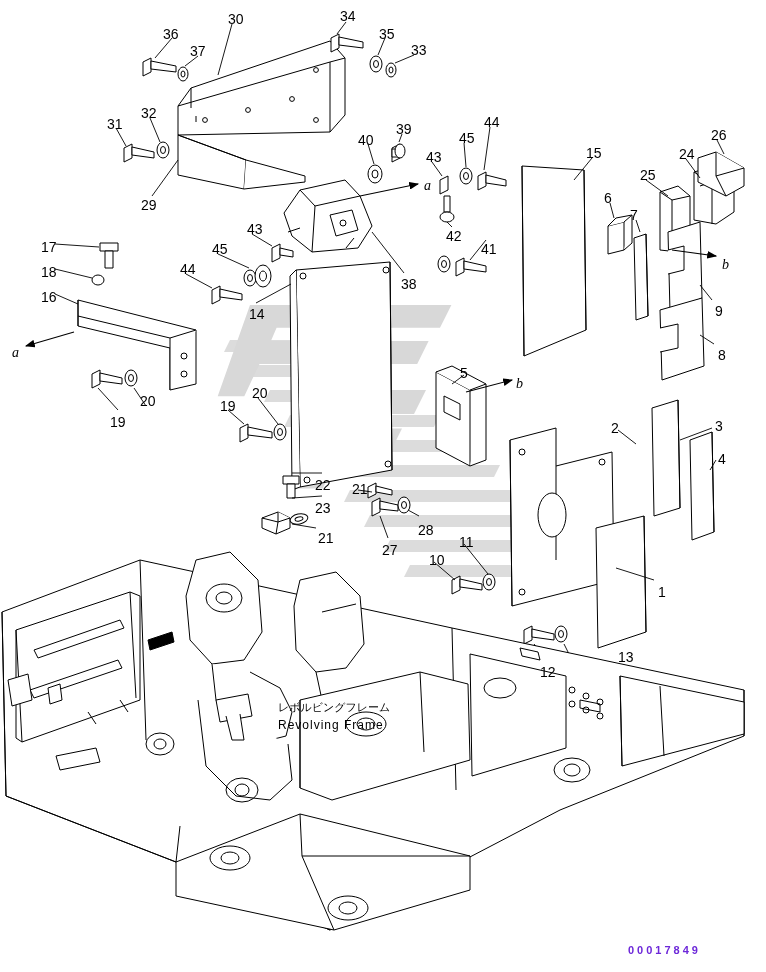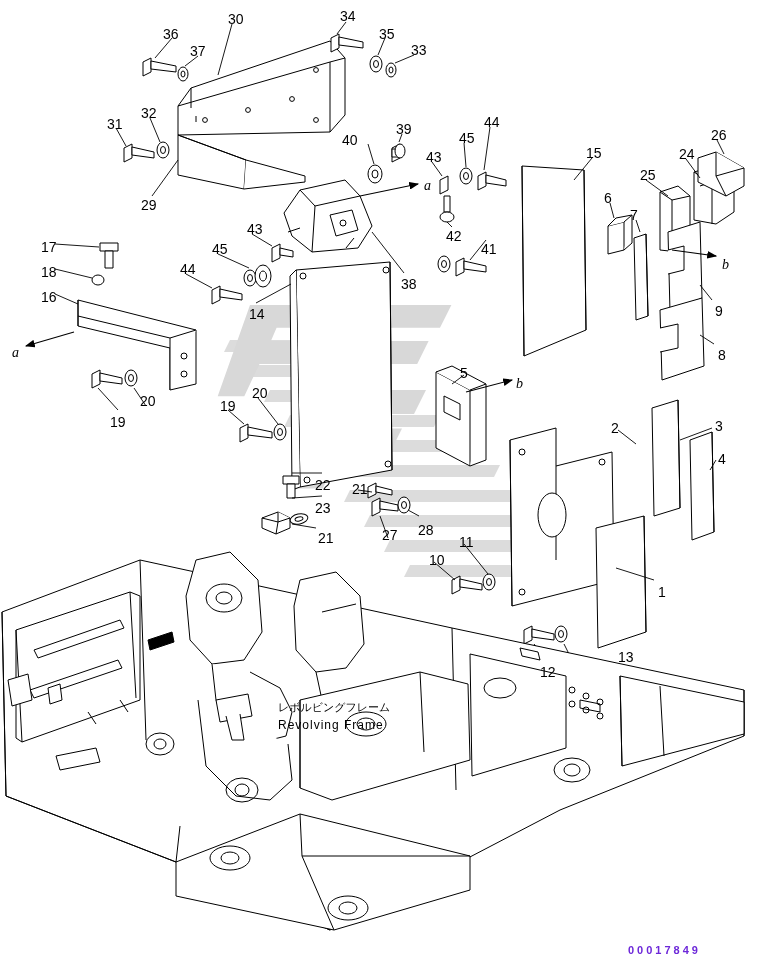--- a/index.html
+++ b/index.html
@@ -511,21 +511,21 @@
 
   <div class="callout" style="left:163px; top:27px;">36</div>
   <div class="callout" style="left:228px; top:12px;">30</div>
   <div class="callout" style="left:340px; top:9px;">34</div>
   <div class="callout" style="left:379px; top:27px;">35</div>
   <div class="callout" style="left:411px; top:43px;">33</div>
   <div class="callout" style="left:190px; top:44px;">37</div>
   <div class="callout" style="left:107px; top:117px;">31</div>
   <div class="callout" style="left:141px; top:106px;">32</div>
   <div class="callout" style="left:141px; top:198px;">29</div>
-  <div class="callout" style="left:342px; top:133px;text-align:center;">40</div>
+  <div class="callout" style="left:358px; top:133px;text-align:center;">40</div>
   <div class="callout" style="left:396px; top:122px;">39</div>
   <div class="callout" style="left:426px; top:150px;">43</div>
   <div class="callout" style="left:459px; top:131px;">45</div>
   <div class="callout" style="left:484px; top:115px;">44</div>
   <div class="callout" style="left:446px; top:229px;">42</div>
   <div class="callout" style="left:481px; top:242px;">41</div>
   <div class="callout" style="left:247px; top:222px;">43</div>
   <div class="callout" style="left:212px; top:242px;">45</div>
   <div class="callout" style="left:180px; top:262px;">44</div>
   <div class="callout" style="left:249px; top:307px;">14</div>
@@ -542,21 +542,21 @@
   <div class="callout" style="left:41px;  top:265px;">18</div>
   <div class="callout" style="left:41px;  top:290px;">16</div>
   <div class="callout" style="left:110px; top:415px;">19</div>
   <div class="callout" style="left:140px; top:394px;">20</div>
   <div class="callout" style="left:220px; top:399px;">19</div>
   <div class="callout" style="left:252px; top:386px;">20</div>
   <div class="callout" style="left:315px; top:478px;">22</div>
   <div class="callout" style="left:315px; top:501px;">23</div>
   <div class="callout" style="left:318px; top:531px;">21</div>
   <div class="callout" style="left:352px; top:482px;">21</div>
-  <div class="callout" style="left:382px; top:528px;text-align:center;">27</div>
+  <div class="callout" style="left:382px; top:543px;text-align:center;">27</div>
   <div class="callout" style="left:418px; top:523px;">28</div>
   <div class="callout" style="left:460px; top:366px;">5</div>
   <div class="callout" style="left:429px; top:553px;">10</div>
   <div class="callout" style="left:459px; top:535px;text-align:center;">11</div>
   <div class="callout" style="left:611px; top:421px;">2</div>
   <div class="callout" style="left:715px; top:419px;">3</div>
   <div class="callout" style="left:718px; top:452px;">4</div>
   <div class="callout" style="left:658px; top:585px;">1</div>
   <div class="callout" style="left:540px; top:665px;">12</div>
   <div class="callout" style="left:570px; top:650px;margin-left:48px;">13</div>

